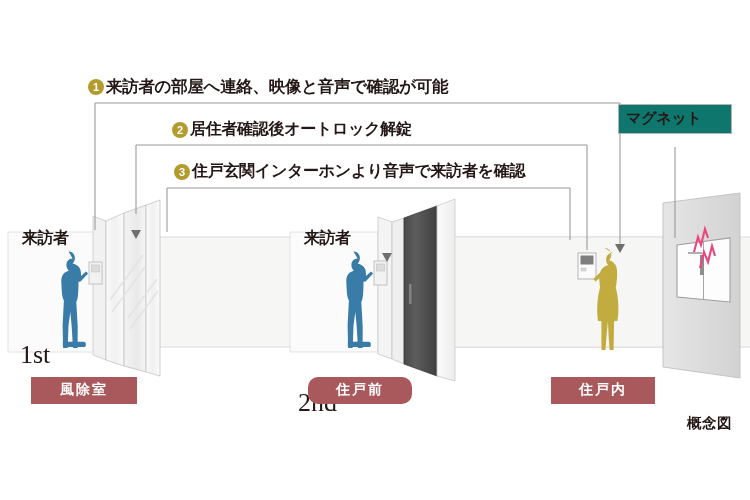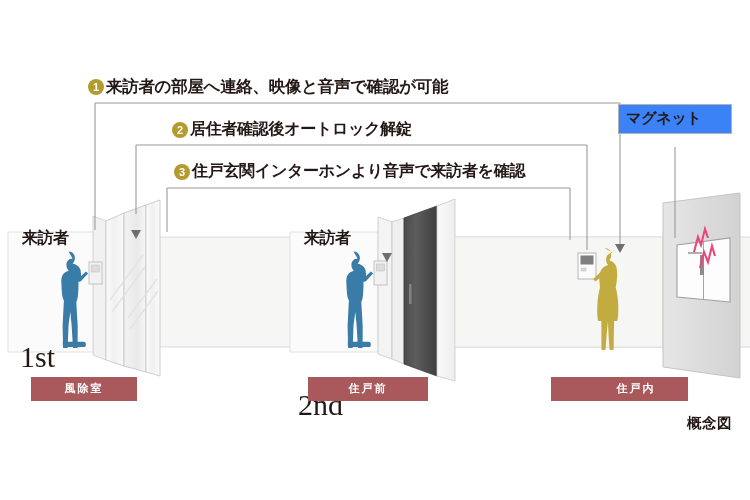--- a/index.html
+++ b/index.html
@@ -56,21 +56,21 @@
   #callout-3 .badge-num { width: 16px; height: 16px; font-size: 11px; margin-right: 2px; }
 
   
   #magnet-box {
     position: absolute;
     left: 618px;
     top: 104px;
     width: 114px;
     box-sizing: border-box;
     border: 1px solid #b3b3b3;
-    background: #3b82f6;
+    background: #0f766e;
     padding: 4px 5px 5px 7px;
     font-size: 15px;
     font-weight: bold;
     line-height: 1.24;
     color: #231815;
     letter-spacing: -0.2px;
   }
   #magnet-box .ln { display: block; white-space: nowrap; }
 
   
@@ -78,29 +78,29 @@
     position: absolute;
     font-size: 16px;
     font-weight: bold;
     color: #231815;
     white-space: nowrap;
     letter-spacing: -0.5px;
   }
   .ord-label {
     position: absolute;
     font-family: "Liberation Serif", "DejaVu Serif", serif;
-    font-size: 30px;
+    font-size: 26px;
     color: #231815;
     white-space: nowrap;
   }
   .zone-badge {
     position: absolute;
     background: #a9595c;
     color: #ffffff;
-    font-size: 11px;
+    font-size: 14px;
     font-weight: bold;
     text-align: center;
     padding: 4px 0 5px 0;
     letter-spacing: 2px;
     white-space: nowrap;
   }
   #caption-note {
     position: absolute;
     right: 18px;
     top: 414px;
@@ -302,18 +302,18 @@
     <span class="ln">マグネット</span>
   </div>
 
   <div class="scene-label" style="left:22px; top:228px;">来訪者</div>
   <div class="scene-label" style="left:304px; top:228px;">来訪者</div>
 
   <div class="ord-label" style="left:20px; top:340px;">1st</div>
   <div class="ord-label" style="left:298px; top:340px;margin-top:48px;">2nd</div>
 
   <div class="zone-badge" style="left:31px; top:377px; width:106px;">風除室</div>
-  <div class="zone-badge" style="left:308px; top:377px; width:120px;">住戸前</div>
-  <div class="zone-badge" style="left:551px; top:377px; width:104px;padding-left:33px;">住戸内</div>
+  <div class="zone-badge" style="left:308px; top:377px; width:104px;border-radius:10px;">住戸前</div>
+  <div class="zone-badge" style="left:551px; top:377px; width:104px;">住戸内</div>
 
   <div id="caption-note">概念図</div>
 
 </div>
 
 </body></html>

